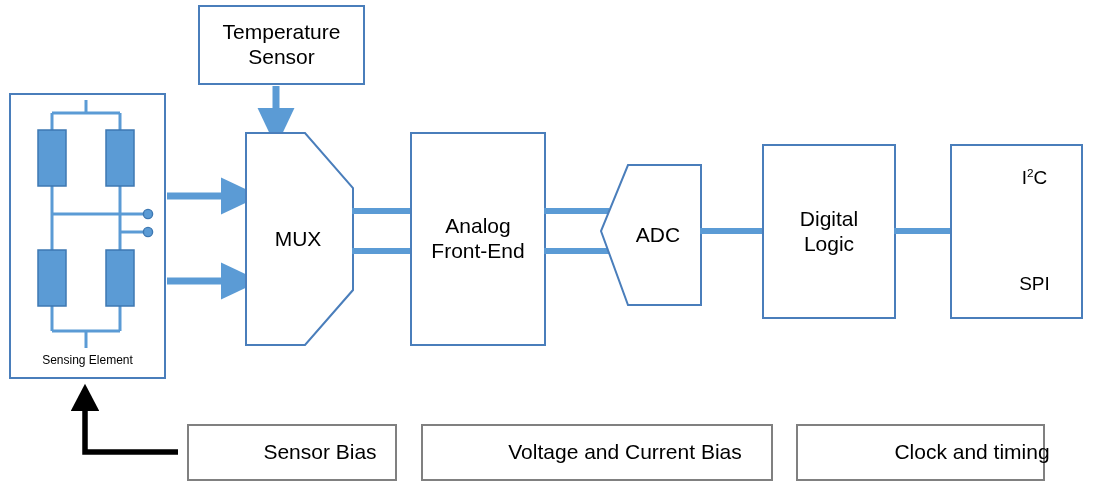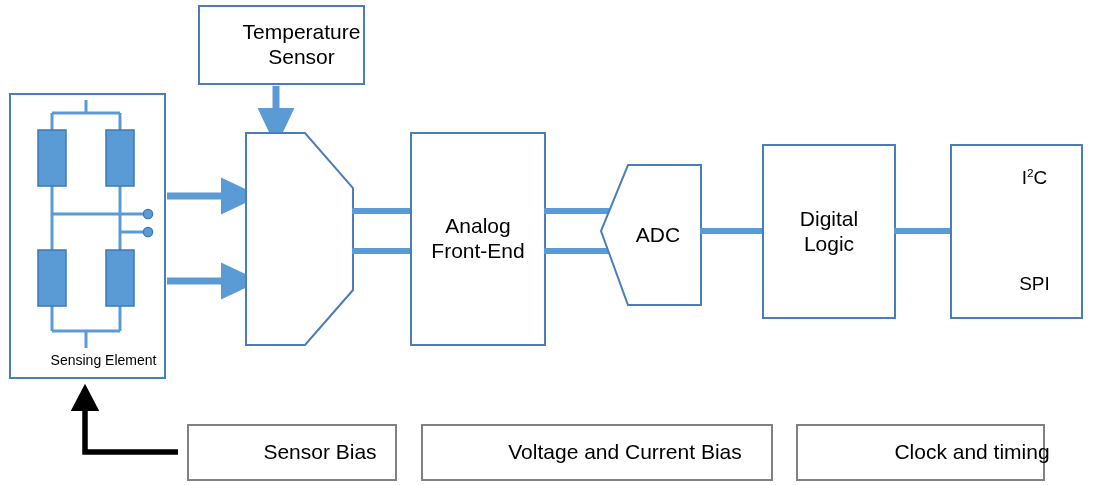--- a/index.html
+++ b/index.html
@@ -31,21 +31,21 @@
     display: flex;
     align-items: center;
     justify-content: center;
     text-align: center;
     color: #000000;
     line-height: 1.18;
     white-space: pre-line;
     pointer-events: none;
   }
   .lbl-block  { font-size: 21px; }
-  .lbl-small  { font-size: 14px; padding-left: 16px; }
+  .lbl-small  { font-size: 12px; }
   .lbl-bottom { font-size: 21px; margin-left: 28px; }
   .sup { font-size: 0.62em; vertical-align: super; line-height: 0; }
   .iface-line {
     position: absolute;
     left: 0;
     width: 100%;
     text-align: center;
     font-size: 19px;
     color: #000;
   }
@@ -138,23 +138,24 @@
 
     <path d="M 178,452 L 85,452 L 85,398" fill="none" stroke="#000000" stroke-width="5.5" marker-end="url(#black-arrow)"></path>
 
     <rect x="188" y="425" width="208" height="55" fill="#FFFFFF" stroke="#808080" stroke-width="2"></rect>
     <rect x="422" y="425" width="350" height="55" fill="#FFFFFF" stroke="#808080" stroke-width="2"></rect>
     <rect x="797" y="425" width="247" height="55" fill="#FFFFFF" stroke="#808080" stroke-width="2"></rect>
   </svg>
 
   <div class="lbl lbl-small" style="left:10px; top:344px; width:155px; height:32px;">Sensing Element</div>
 
-  <div class="lbl lbl-block" style="left:199px; top:6px; width:165px; height:78px;padding-left:20px;">Temperature
+  <div class="lbl lbl-block" style="left:199px; top:6px; width:165px; height:78px;">Temperature
 Sensor</div>
 
+  <div class="lbl lbl-block" style="left:252px; top:133px; width:92px; height:212px;">MUX</div>
 
   <div class="lbl lbl-block" style="left:411px; top:133px; width:134px; height:212px;">Analog
 Front-End</div>
 
   <div class="lbl lbl-block" style="left:615px; top:165px; width:86px; height:140px;">ADC</div>
 
   <div class="lbl lbl-block" style="left:763px; top:145px; width:132px; height:173px;">Digital
 Logic</div>
 
   <div style="position:absolute; left:951px; top:145px; width:131px; height:173px;padding-left:36px;">

